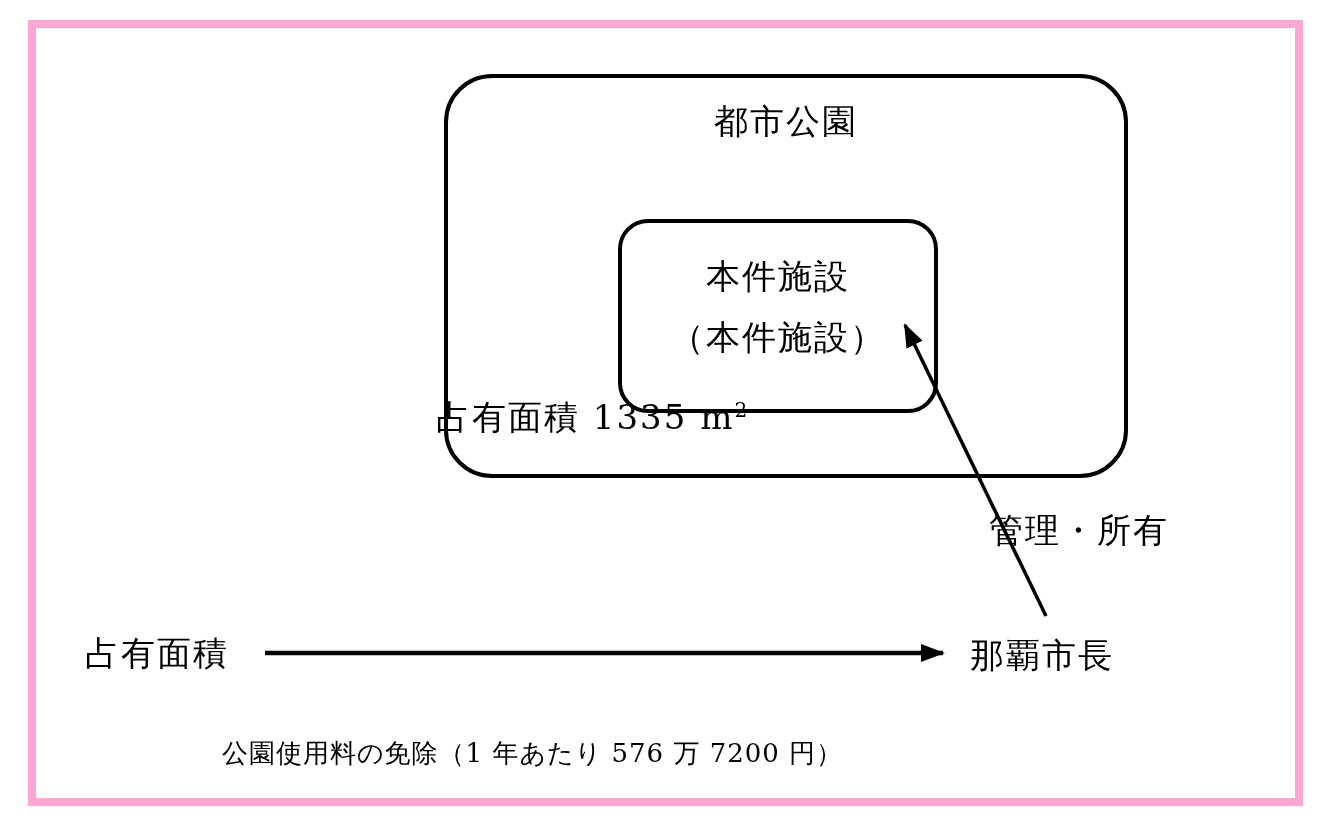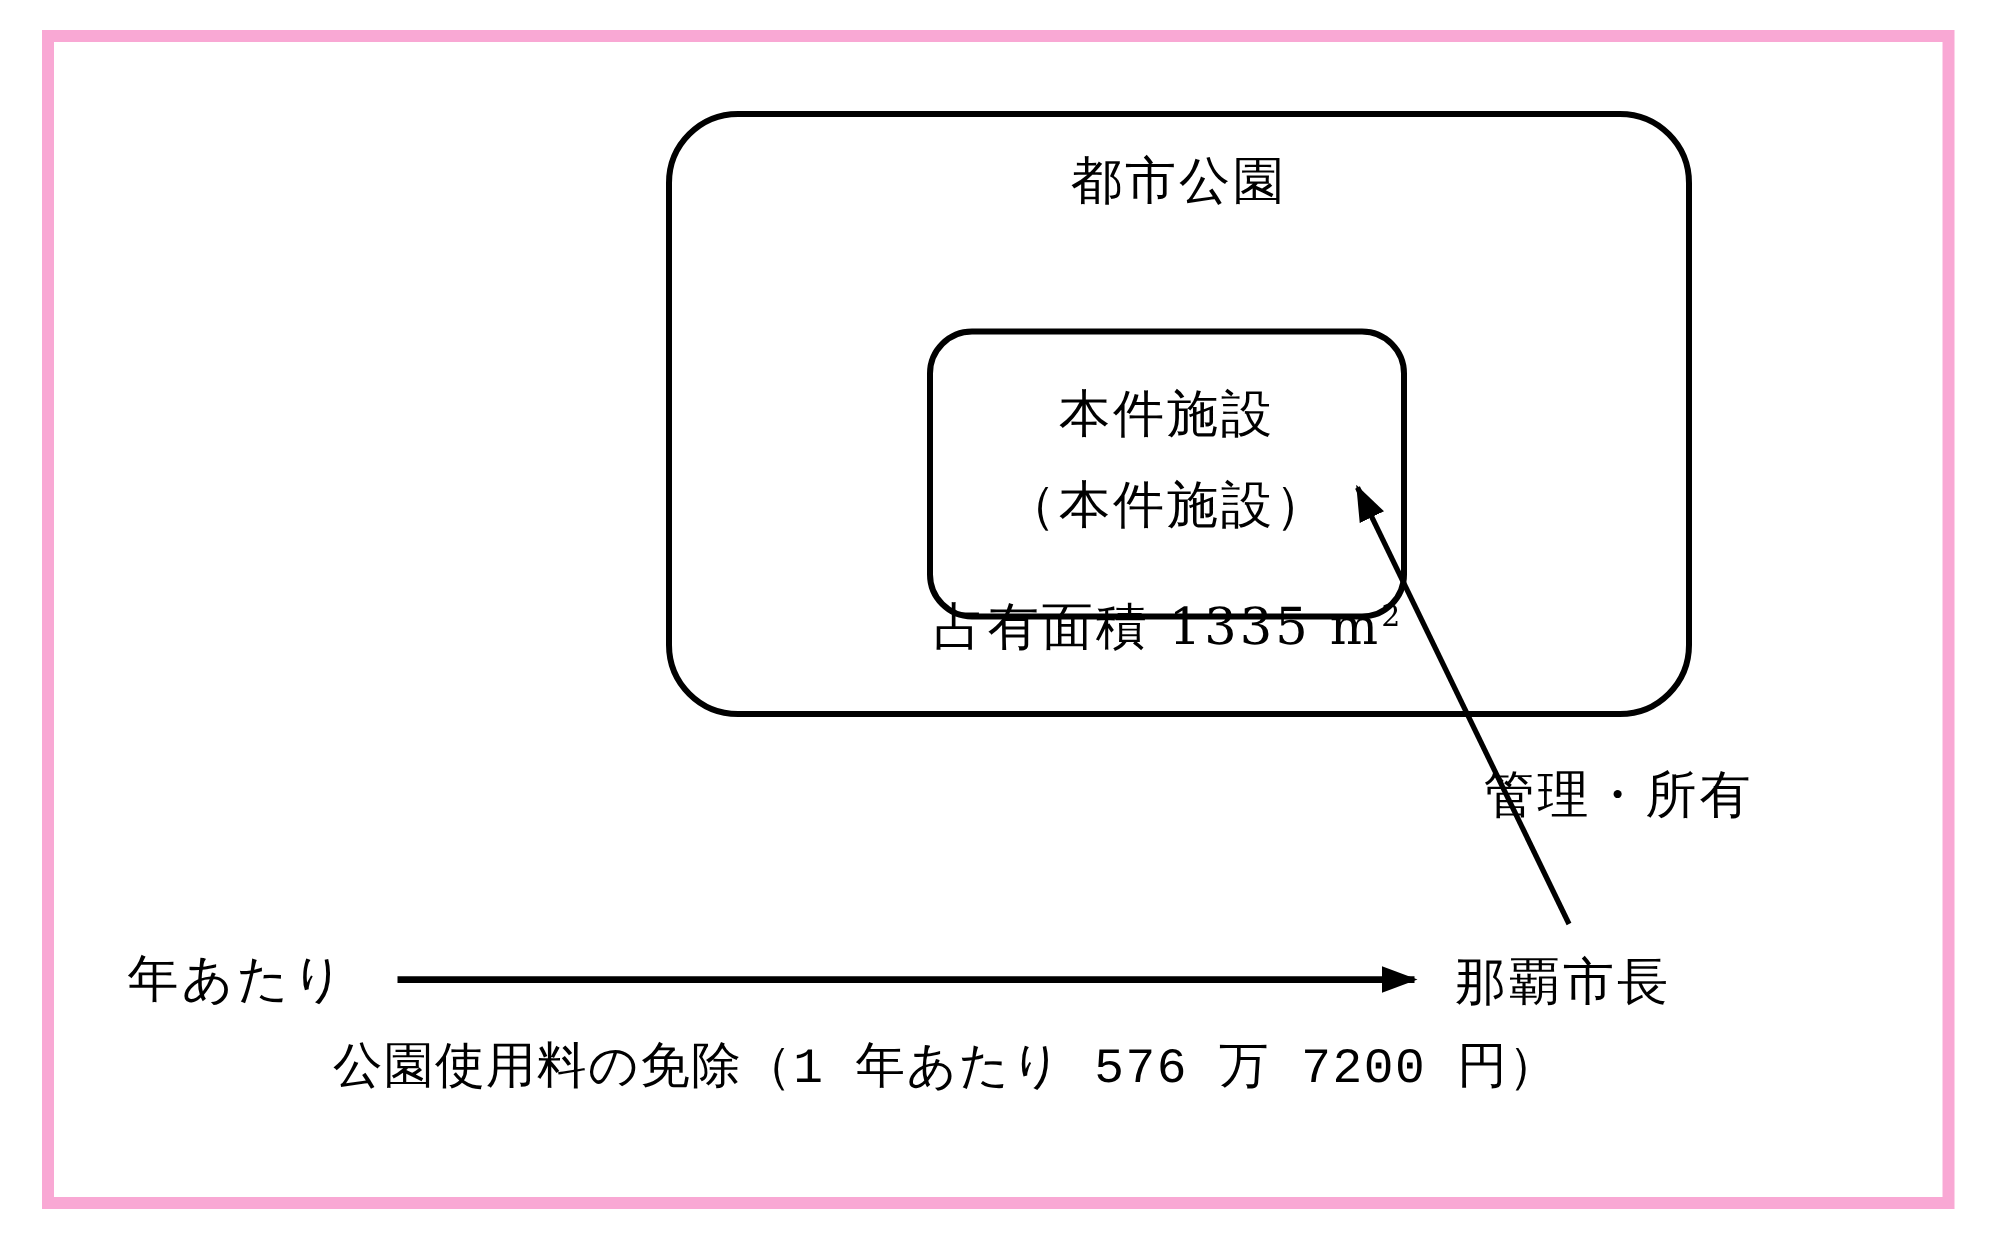--- a/index.html
+++ b/index.html
@@ -68,44 +68,42 @@
   .facility-name {
     top: 34px;
   }
   .facility-subname {
     top: 95px;
   }
   .area-label {
     left: 436px;
     width: 684px;
     top: 391px;
-    text-align: center;
   }
   .area-label sup {
     font-size: 20px;
     letter-spacing: 0;
   }
   .management-label {
     left: 989px;
     top: 511px;
   }
   .actor-left {
     left: 85px;
     top: 634px;
   }
   .actor-right {
     left: 970px;
     top: 636px;
   }
   .fee-label {
     left: 222px;
-    top: 694px;
-    font-size: 33px;
+    top: 734px;
+    font-size: 26px;
     letter-spacing: 1px;
-    font-family: Liberation Mono, monospace;
   }
   .arrows-overlay {
     position: absolute;
     left: 0;
     top: 0;
     width: 1333px;
     height: 831px;
     pointer-events: none;
   }
 </style>
@@ -124,21 +122,21 @@
         <div class="label centered facility-subname">（本件施設）</div>
       </div>
     </div>
 
   </div>
 
   <div class="label area-label"><span>占有面積 1335 m</span><sup>2</sup></div>
 
   <div class="label management-label">管理・所有</div>
 
-  <div class="label actor-left">年あたり</div>
+  <div class="label actor-left">占有面積</div>
 
   <div class="label actor-right">那覇市長</div>
 
   <div class="label fee-label">公園使用料の免除（1 年あたり 576 万 7200 円）</div>
 
   <svg class="arrows-overlay" viewBox="0 0 1333 831" xmlns="http://www.w3.org/2000/svg">
     <defs>
       <marker id="arrowhead" viewBox="0 0 12 9" markerWidth="24" markerHeight="18" refX="11" refY="4.5" orient="auto" markerUnits="userSpaceOnUse">
         <path d="M0,0 L12,4.5 L0,9 Z" fill="#000000"></path>
       </marker>

